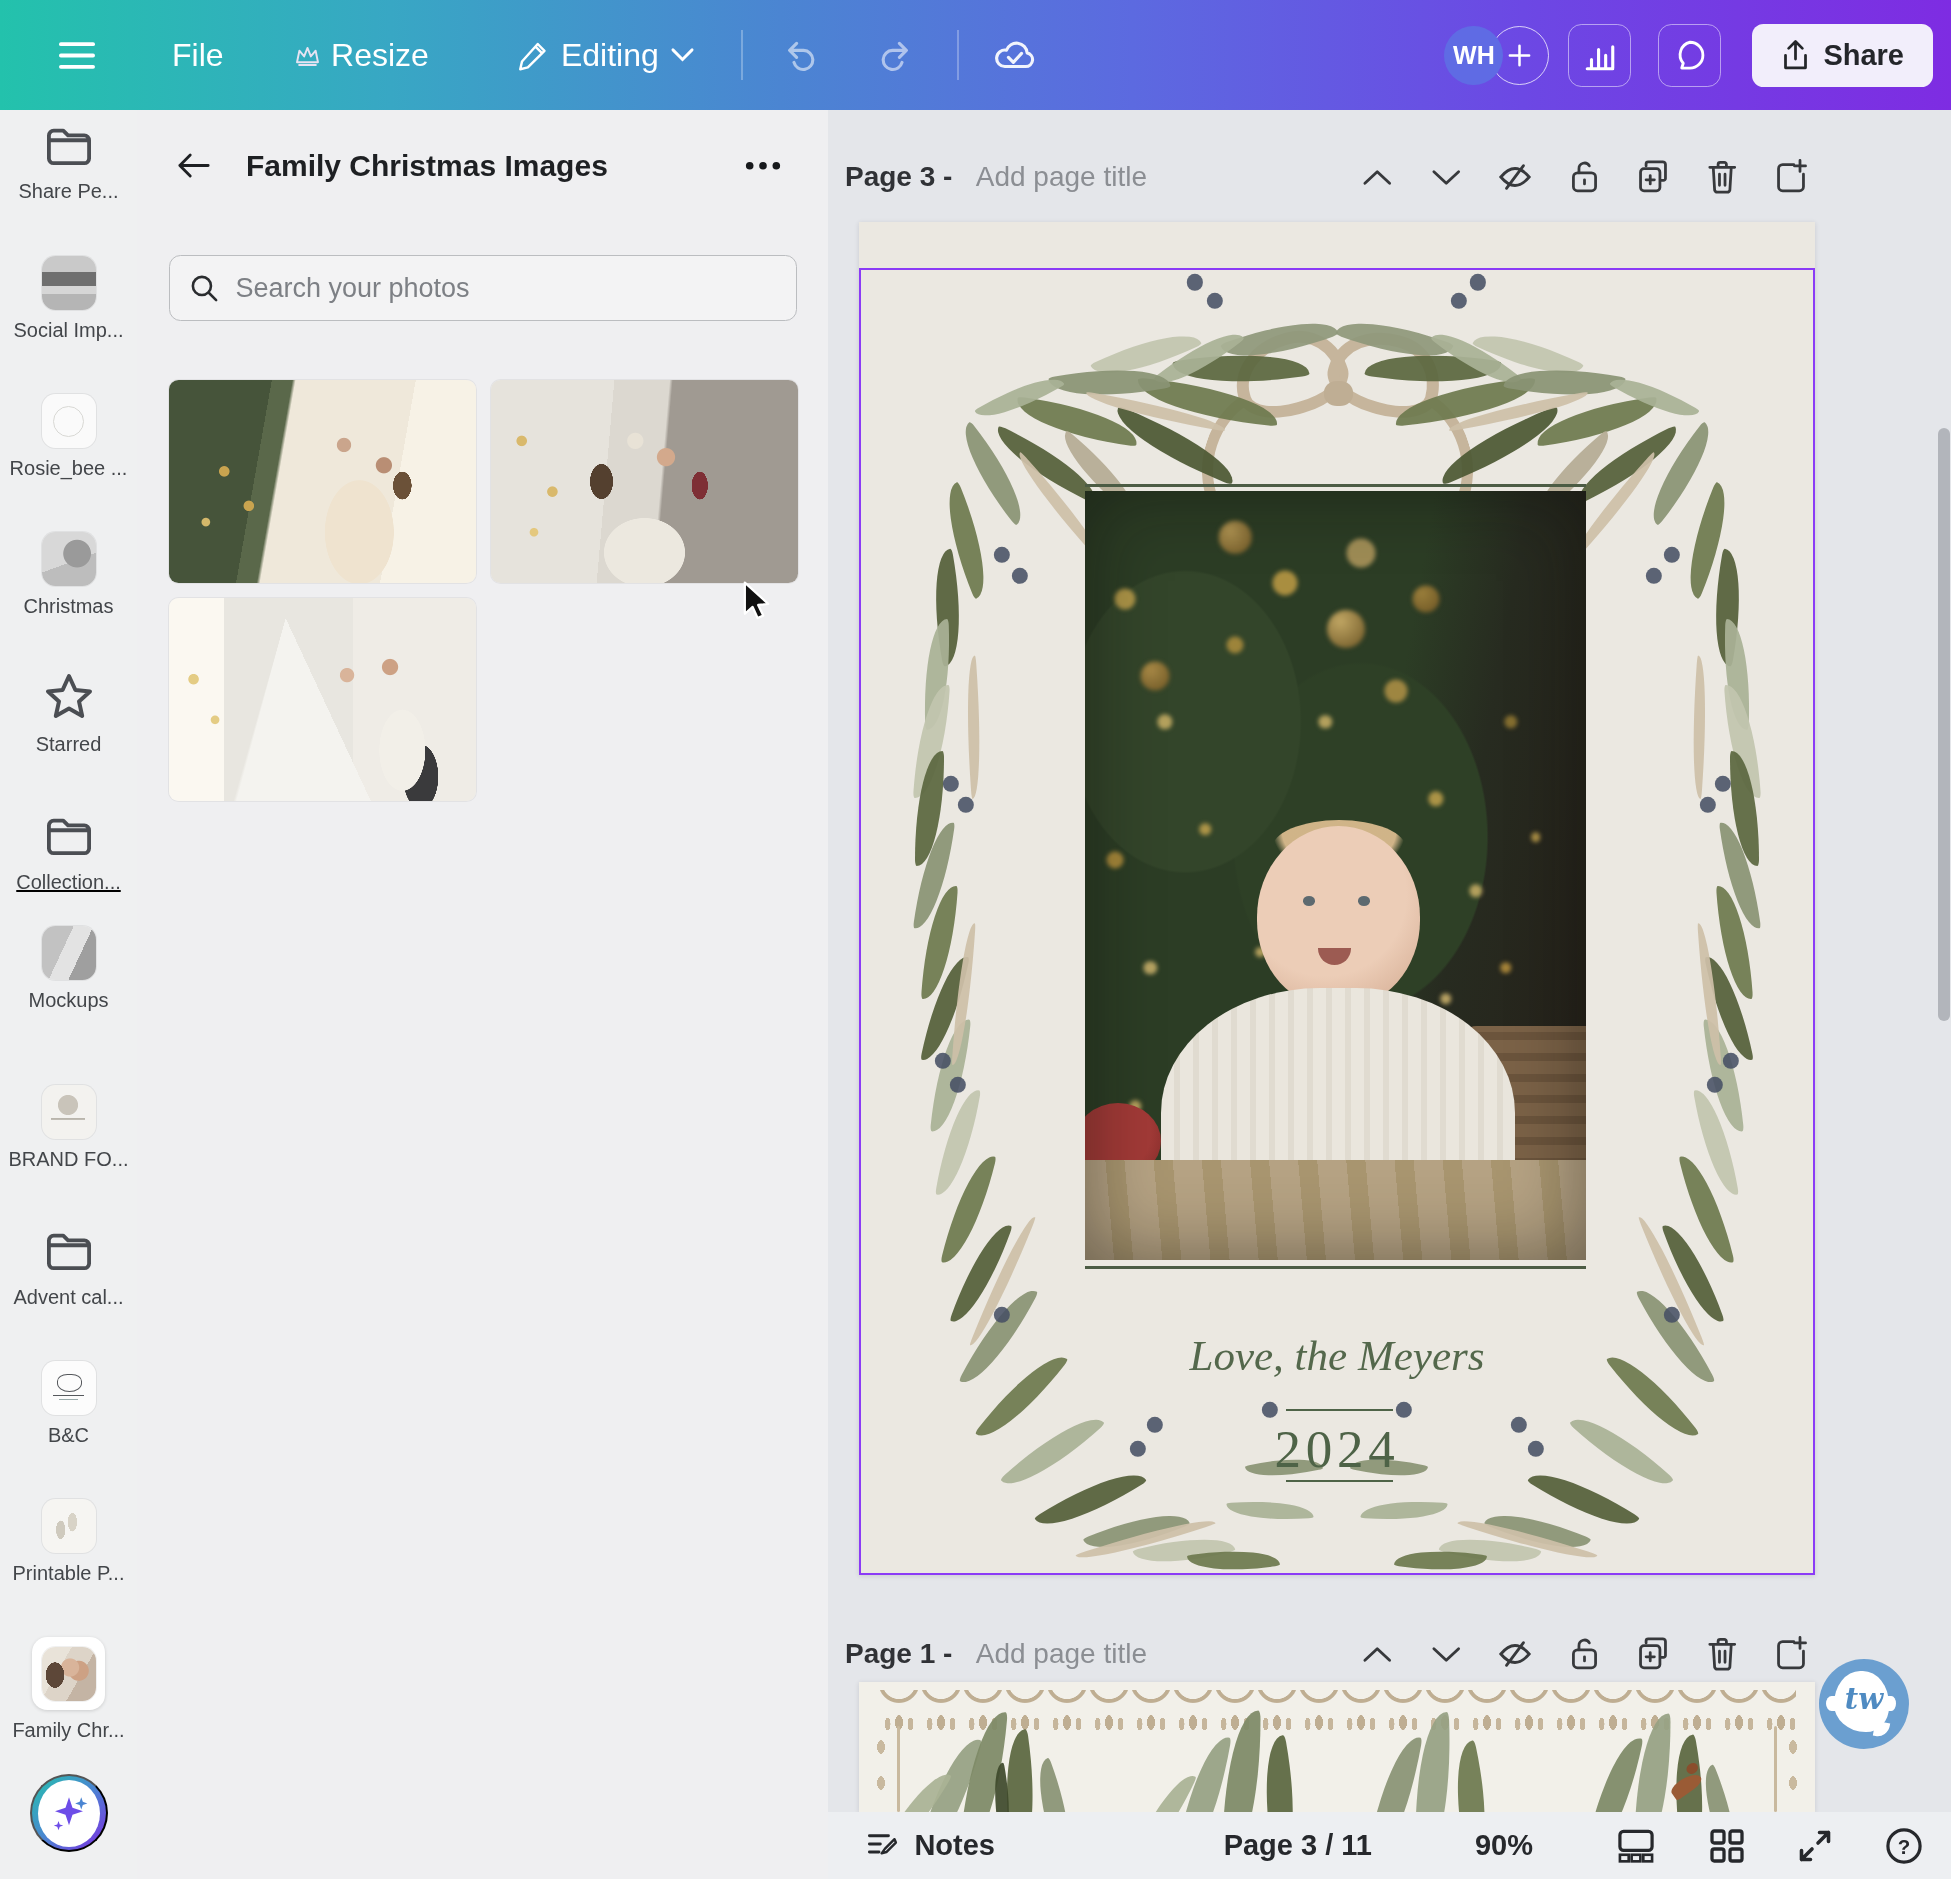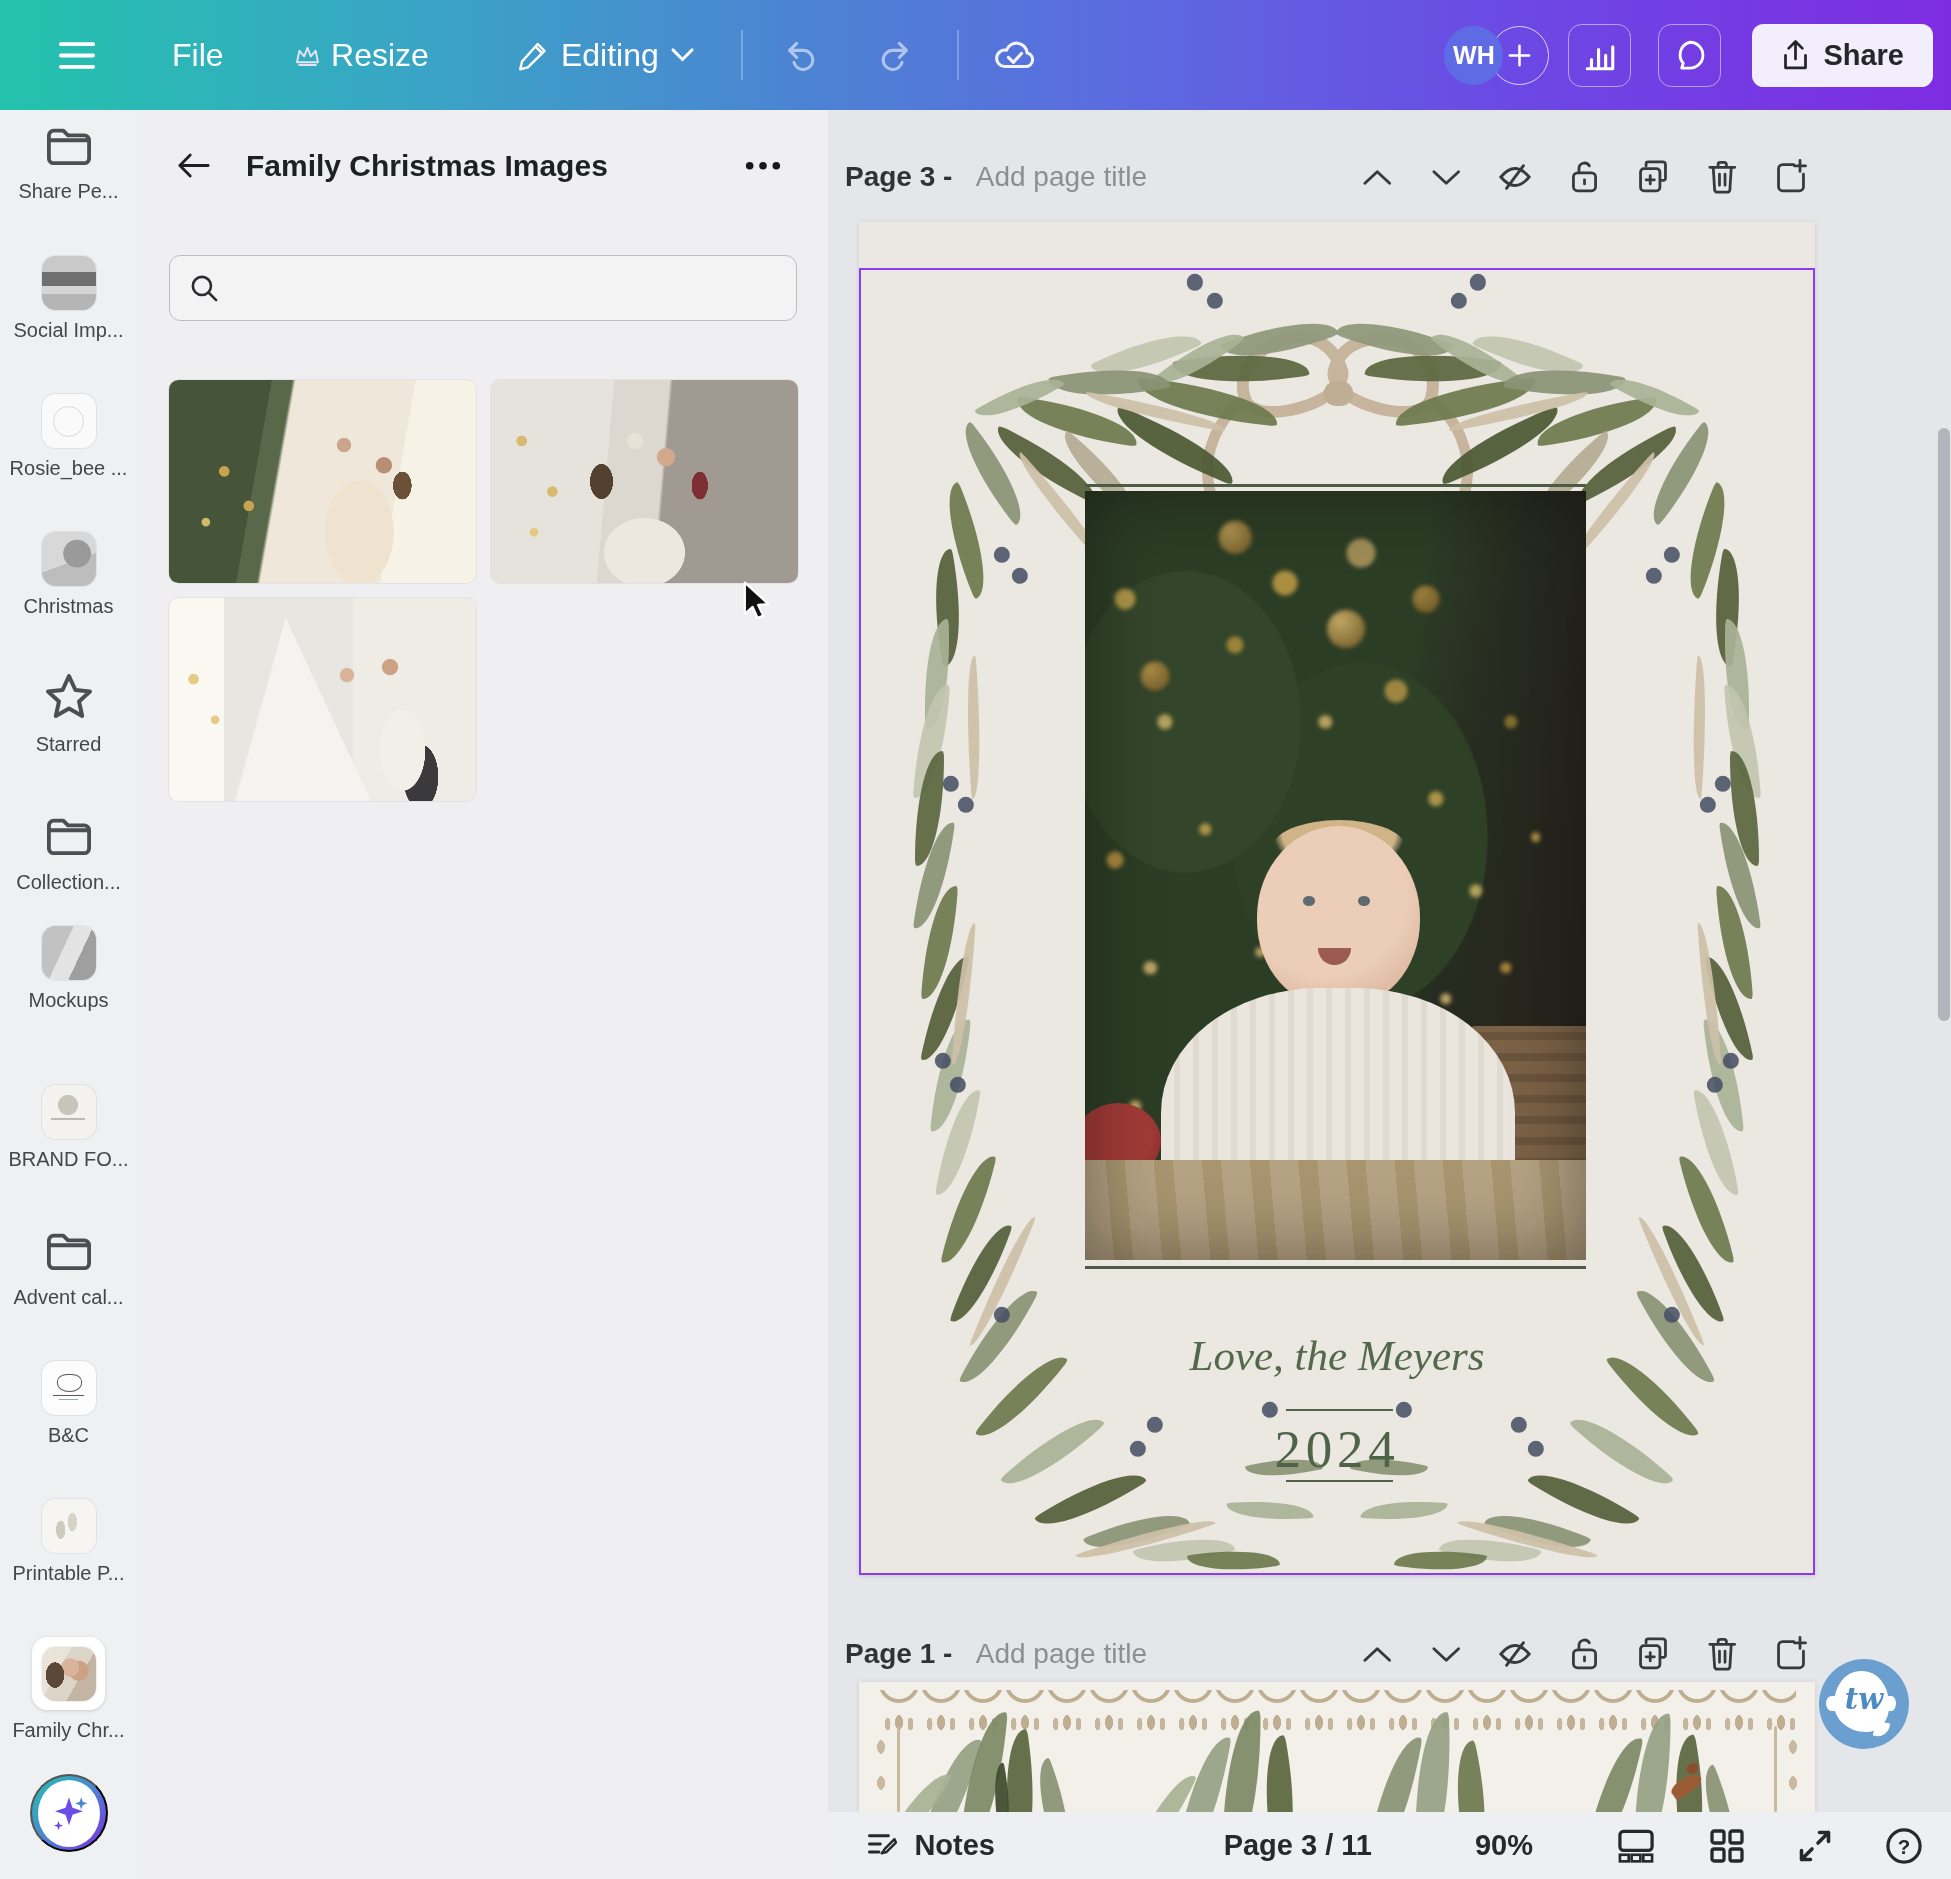--- a/index.html
+++ b/index.html
@@ -297,21 +297,21 @@
       <div class="rail-label">Christmas</div>
     </div>
     <div class="rail-item" style="top: 560px;">
       <div class="rail-thumb noshadow" style="display:flex;align-items:center;justify-content:center">
         <svg width="52" height="50" viewBox="0 0 26 25">
           <path d="M13 2 l3.2 7 7.3.7 -5.5 5 1.6 7.3 L13 18.3 6.4 22 8 14.7 2.5 9.7 9.8 9 Z" stroke="#4b4e53" stroke-width="2" fill="none" stroke-linejoin="round"></path>
         </svg>
       </div>
       <div class="rail-label">Starred</div>
     </div>
-    <div class="rail-item" style="top: 698px;">
+    <div class="rail-item" style="top: 698px; text-decoration: underline;">
       <div class="rail-thumb noshadow" style="display:flex;align-items:center;justify-content:center">
         <svg width="50" height="44" viewBox="0 0 26 23">
           <path d="M2.5 6.5 a2.5 2.5 0 0 1 2.5-2.5 h5 l2.5 2.5 h8.5 a2.5 2.5 0 0 1 2.5 2.5 v9.5 a2.5 2.5 0 0 1-2.5 2.5 h-16 a2.5 2.5 0 0 1-2.5-2.5 Z M2.5 9 h21" stroke="#4b4e53" stroke-width="2" fill="none" stroke-linejoin="round"></path>
         </svg>
       </div>
       <div class="rail-label">Collection...</div>
     </div>
     <div class="rail-item" style="top: 816px; align-items: center;">
       <div class="rail-thumb t-mock"></div>
       <div class="rail-label">Mockups</div>
@@ -378,20 +378,21 @@
       </span>
     </button>
   </div>
   <div class="search-box">
     <span class="icon">
       <svg width="31" height="31" viewBox="0 0 24 24">
           <circle cx="10" cy="10" r="7" stroke="#2a2c2f" stroke-width="2" fill="none"></circle>
           <path d="M15.5 15.5 L21 21" stroke="#2a2c2f" stroke-width="2" stroke-linecap="round"></path>
         </svg>
     </span>
+    <input placeholder="Search your photos" style="">
   </div>
   <div class="photo-tile pt1" style="left:32px;top:270px"></div>
   <div class="photo-tile pt2" style="left:354px;top:270px"></div>
   <div class="photo-tile pt3" style="left:32px;top:488px"></div>
 </aside>
 
 <main class="canvas">
 
   <div class="page-head" style="left:17px;top:43px;width:969px">
     <span class="ph-label">Page 3 - </span>

